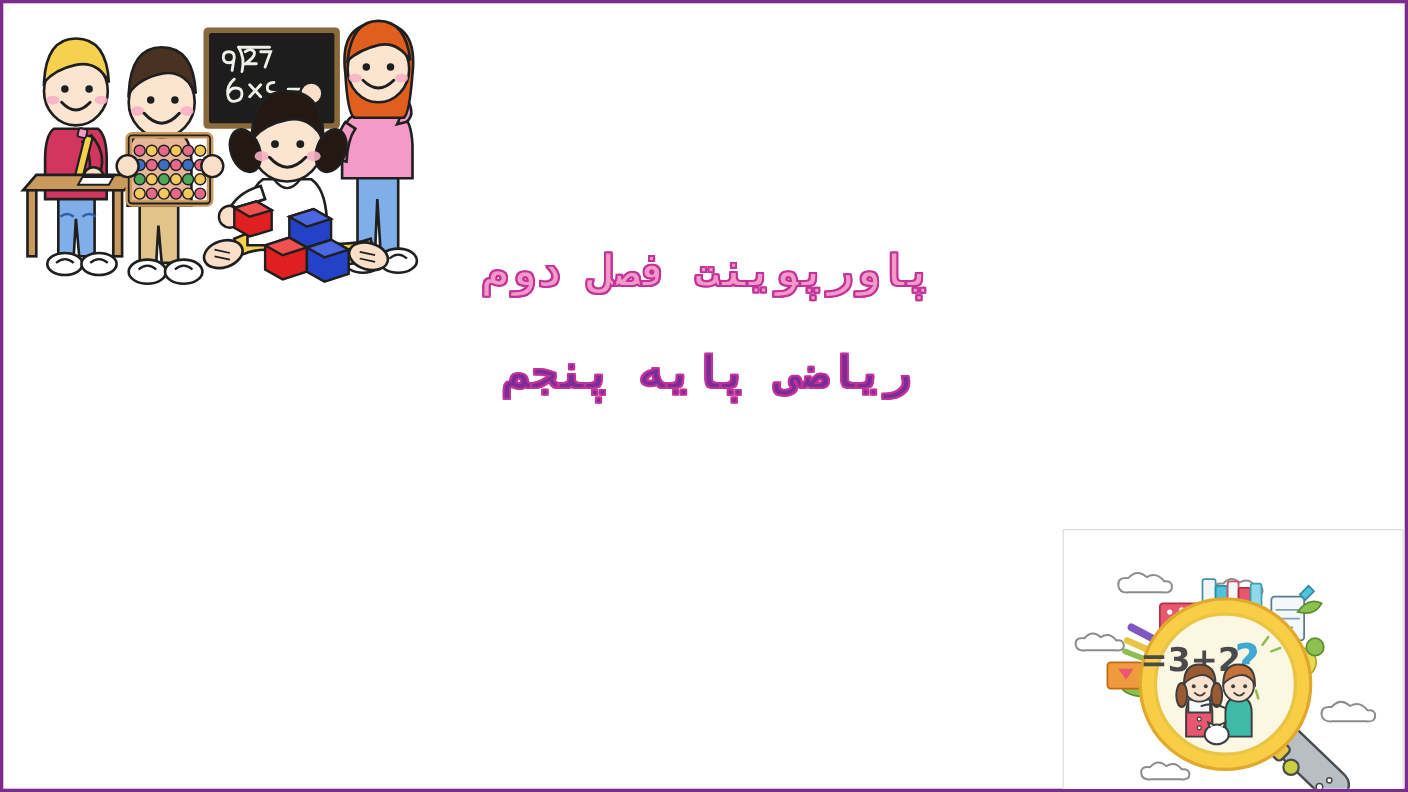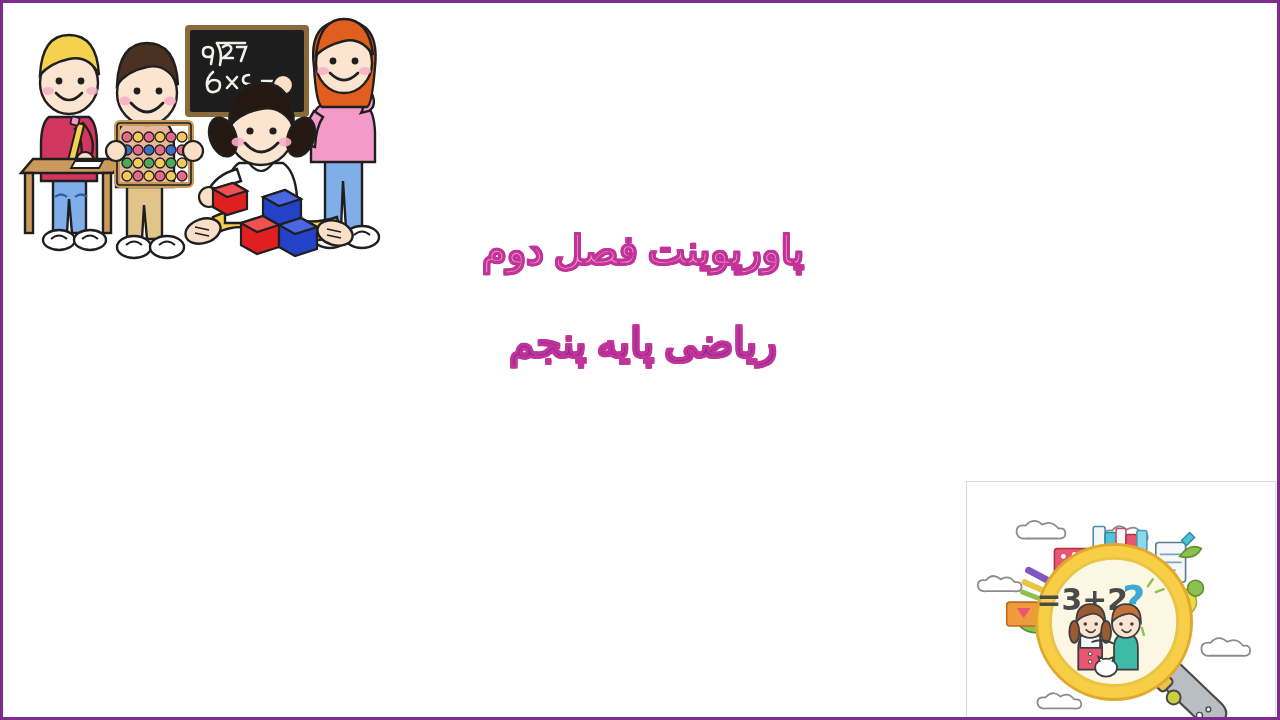--- a/index.html
+++ b/index.html
@@ -35,21 +35,21 @@
   
   .title-block {
     position: absolute;
     left: 360px;
     top: 228px;
     width: 560px;
     text-align: center;
     direction: rtl;
   }
   .title-line {
-    font-family: Liberation Serif, serif;
+    font-family: Liberation Mono, monospace;
     font-weight: bold;
     line-height: 1.0;
     white-space: nowrap;
     letter-spacing: -0.5px;
   }
   .line-1 {
     font-size: 40px;
     color: #F49AC8;
     -webkit-text-stroke: 1.6px #C2339A;
     text-shadow:

